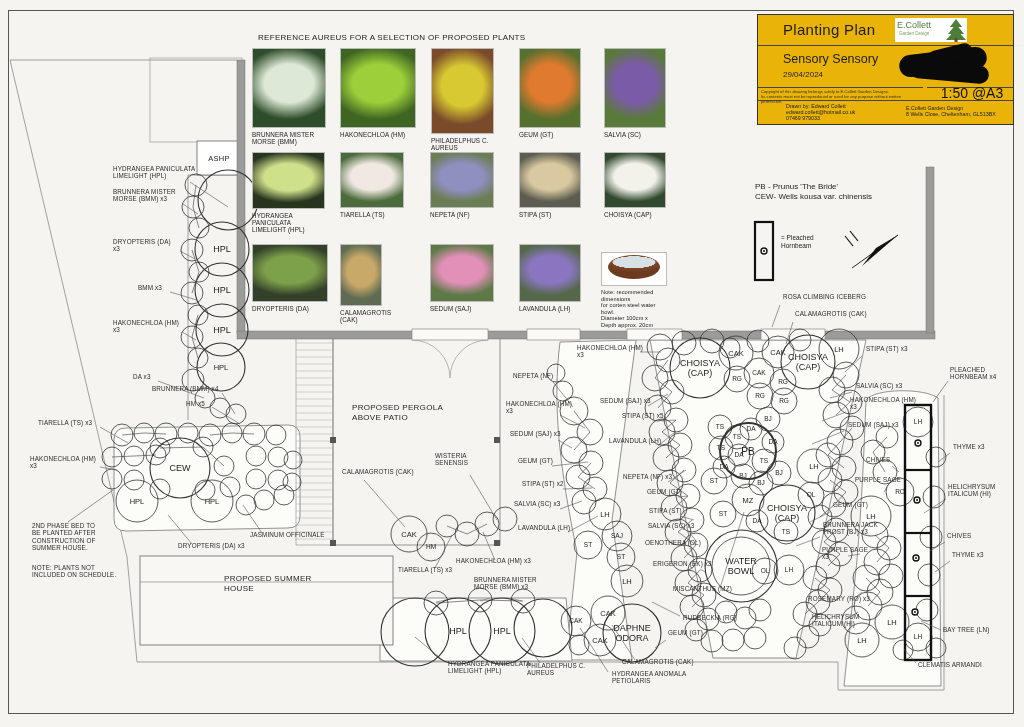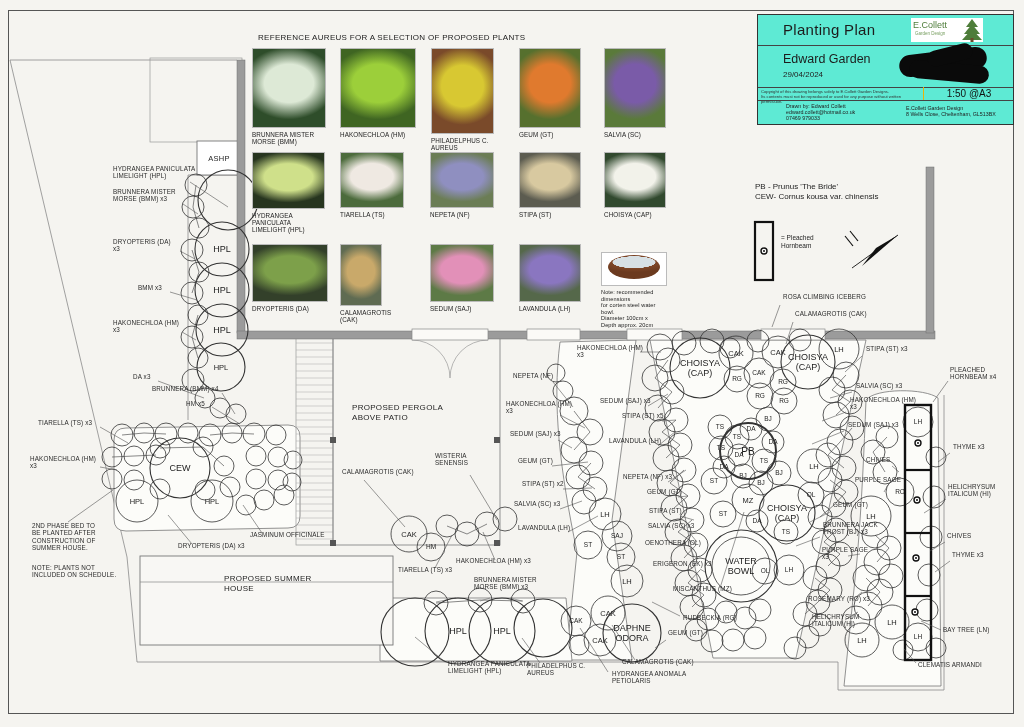--- a/index.html
+++ b/index.html
@@ -1,37 +1,37 @@
 <!DOCTYPE html>
 <html><head>
 <meta charset="utf-8">
 <style>
   html,body{margin:0;padding:0;}
   body{font-family:"Liberation Sans",sans-serif;background:#dcdad6;}
   #sheet{position:relative;width:1024px;height:727px;background:#f5f4f0;overflow:hidden;}
   #plan{position:absolute;left:0;top:0;}
   
-  .tb{position:absolute;left:757px;top:14px;width:255px;height:109px;border:1.2px solid #333;background:#5eead4;font-family:"Liberation Sans",sans-serif;}
+  .tb{position:absolute;left:757px;top:14px;width:255px;height:109px;border:1.2px solid #333;background:#eab308;font-family:"Liberation Sans",sans-serif;}
   .tb-r1{position:absolute;left:0;top:0;width:100%;height:30px;border-bottom:1px solid #444;}
   .tb-title{position:absolute;left:25px;top:6px;font-size:15px;color:#1c1c1c;letter-spacing:.3px;}
-  .tb-logo{position:absolute;right:30px;top:3px;width:72px;height:24px;background:#fff;}
+  .tb-logo{position:absolute;right:46px;top:3px;width:72px;height:24px;background:#fff;}
   .logo-name{position:absolute;left:2px;top:2px;font-size:9px;color:#4e7d3a;}
   .logo-sub{position:absolute;left:4px;top:13px;font-size:4.5px;color:#7aa063;}
   .logo-tree{position:absolute;right:0px;top:0px;}
   .tb-r2{position:absolute;left:0;top:30px;width:100%;height:42px;border-bottom:1px solid #444;}
   .tb-project{position:absolute;left:25px;top:7px;font-size:12.5px;color:#1c1c1c;}
   .tb-date{position:absolute;left:25px;top:25px;font-size:8px;color:#222;}
   .redact{position:absolute;right:22px;top:2px;width:92px;height:40px;}
   .redact i{position:absolute;display:block;background:#0a0a0a;}
   .redact i.b1{left:0;top:4px;width:88px;height:22px;border-radius:12px;transform:rotate(-7deg);}
   .redact i.b2{left:10px;top:16px;width:80px;height:18px;border-radius:10px;transform:rotate(5deg);}
   .redact i.b3{left:28px;top:0px;width:46px;height:16px;border-radius:9px;transform:rotate(-14deg);}
   .tb-r3{position:absolute;left:0;top:72px;width:100%;height:13px;border-bottom:1px solid #444;}
   .tb-copy{position:absolute;left:3px;top:1.5px;width:160px;font-size:4.2px;line-height:5px;color:#333;}
-  .tb-scale{position:absolute;left:165px;top:0;width:90px;height:13px;border-left:1px solid #eab308;font-size:10px;color:#111;text-align:center;line-height:13px;}
+  .tb-scale{position:absolute;left:165px;top:0;width:90px;height:13px;border-left:4px solid #eab308;font-size:14px;color:#111;text-align:center;line-height:13px;}
   .tb-r4{position:absolute;left:0;top:85px;width:100%;height:24px;}
   .tb-drawn{position:absolute;left:28px;top:3px;font-size:5.3px;line-height:6.2px;color:#222;}
   .tb-co{position:absolute;left:148px;top:5px;font-size:5.3px;line-height:6.2px;color:#222;}
   
   #ref-heading{position:absolute;left:258px;top:33px;font-size:8px;letter-spacing:.3px;color:#1b1b1b;}
   .photo-card{position:absolute;}
   .photo{width:100%;border:.5px solid #bbb;box-sizing:border-box;}
   .caption{margin-top:3px;font-size:6.3px;line-height:7.2px;color:#222;letter-spacing:.1px;}
   .caption.small{font-size:5.6px;line-height:6.6px;text-transform:none;}
   .bowl{display:block;margin:2px auto;width:52px;height:24px;border-radius:50%;
@@ -622,21 +622,21 @@
         <span class="logo-sub">Garden Design</span>
         <svg class="logo-tree" width="22" height="24" viewBox="0 0 22 24">
           <polygon points="11,1 17,9 5,9" fill="#4e7d3a"></polygon>
           <polygon points="11,6 19,16 3,16" fill="#4e7d3a"></polygon>
           <polygon points="11,11 21,22 1,22" fill="#4e7d3a"></polygon>
           <rect x="9.5" y="20" width="3" height="4" fill="#6b4a2a"></rect>
         </svg>
       </div>
     </div>
     <div class="tb-r2">
-      <div class="tb-project">Edward Garden</div>
+      <div class="tb-project">Sensory Sensory</div>
       <div class="tb-date">29/04/2024</div>
       <div class="redact">
           <i class="b1"></i>
           <i class="b2"></i>
           <i class="b3"></i>
         </div>
     </div>
     <div class="tb-r3">
       <div class="tb-copy">
         <div>Copyright of this drawing belongs solely to E.Collett Garden Designs.</div>
@@ -651,17 +651,17 @@
         <div>07469 979033</div>
       </div>
       <div class="tb-co">
         <div>E.Collett Garden Design</div>
         <div>8 Wells Close, Cheltenham, GL513BX</div>
       </div>
     </div>
   </div>
 
   <div id="plan-keys">PB - Prunus 'The Bride'
-CEW- Cornus kousa var. chinensis</div>
+CEW- Wells kousa var. chinensis</div>
   <div id="legend-label">= Pleached
 Hornbeam</div>
 
 </div>
 
 </body></html>

